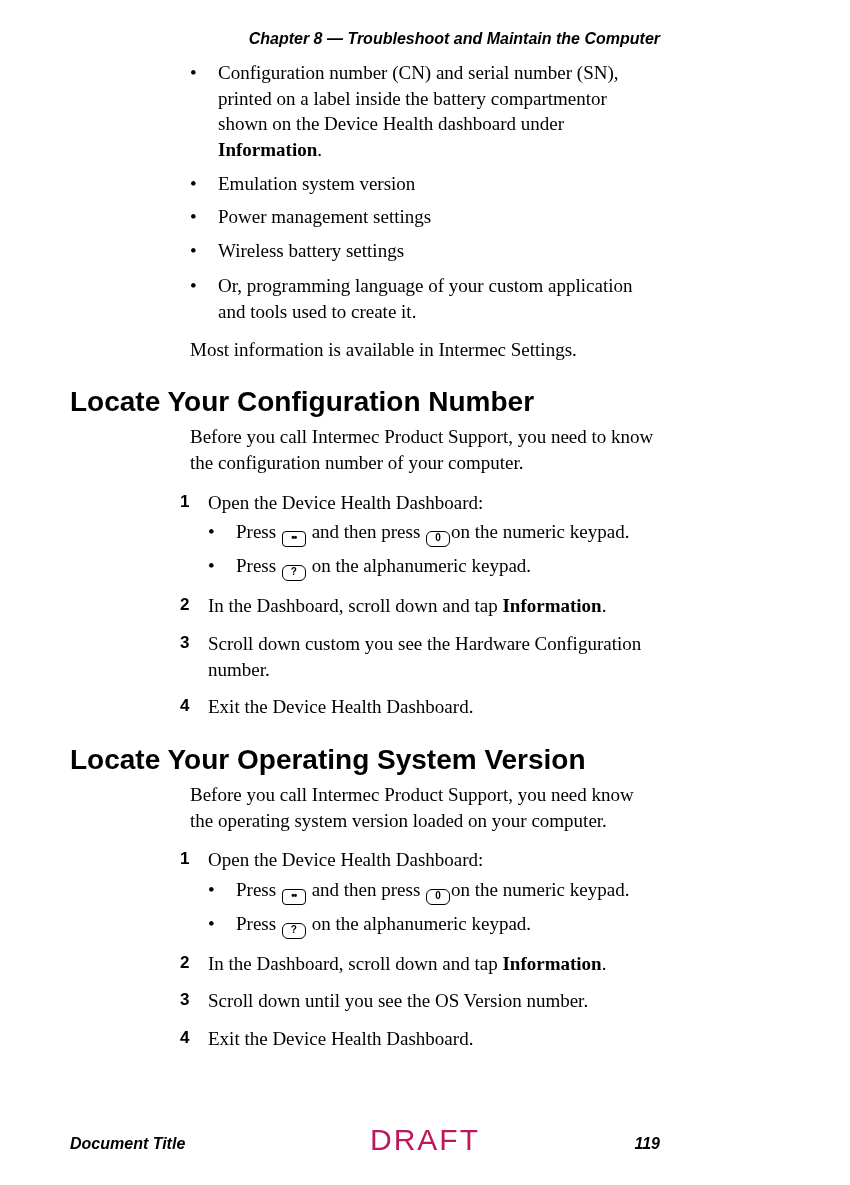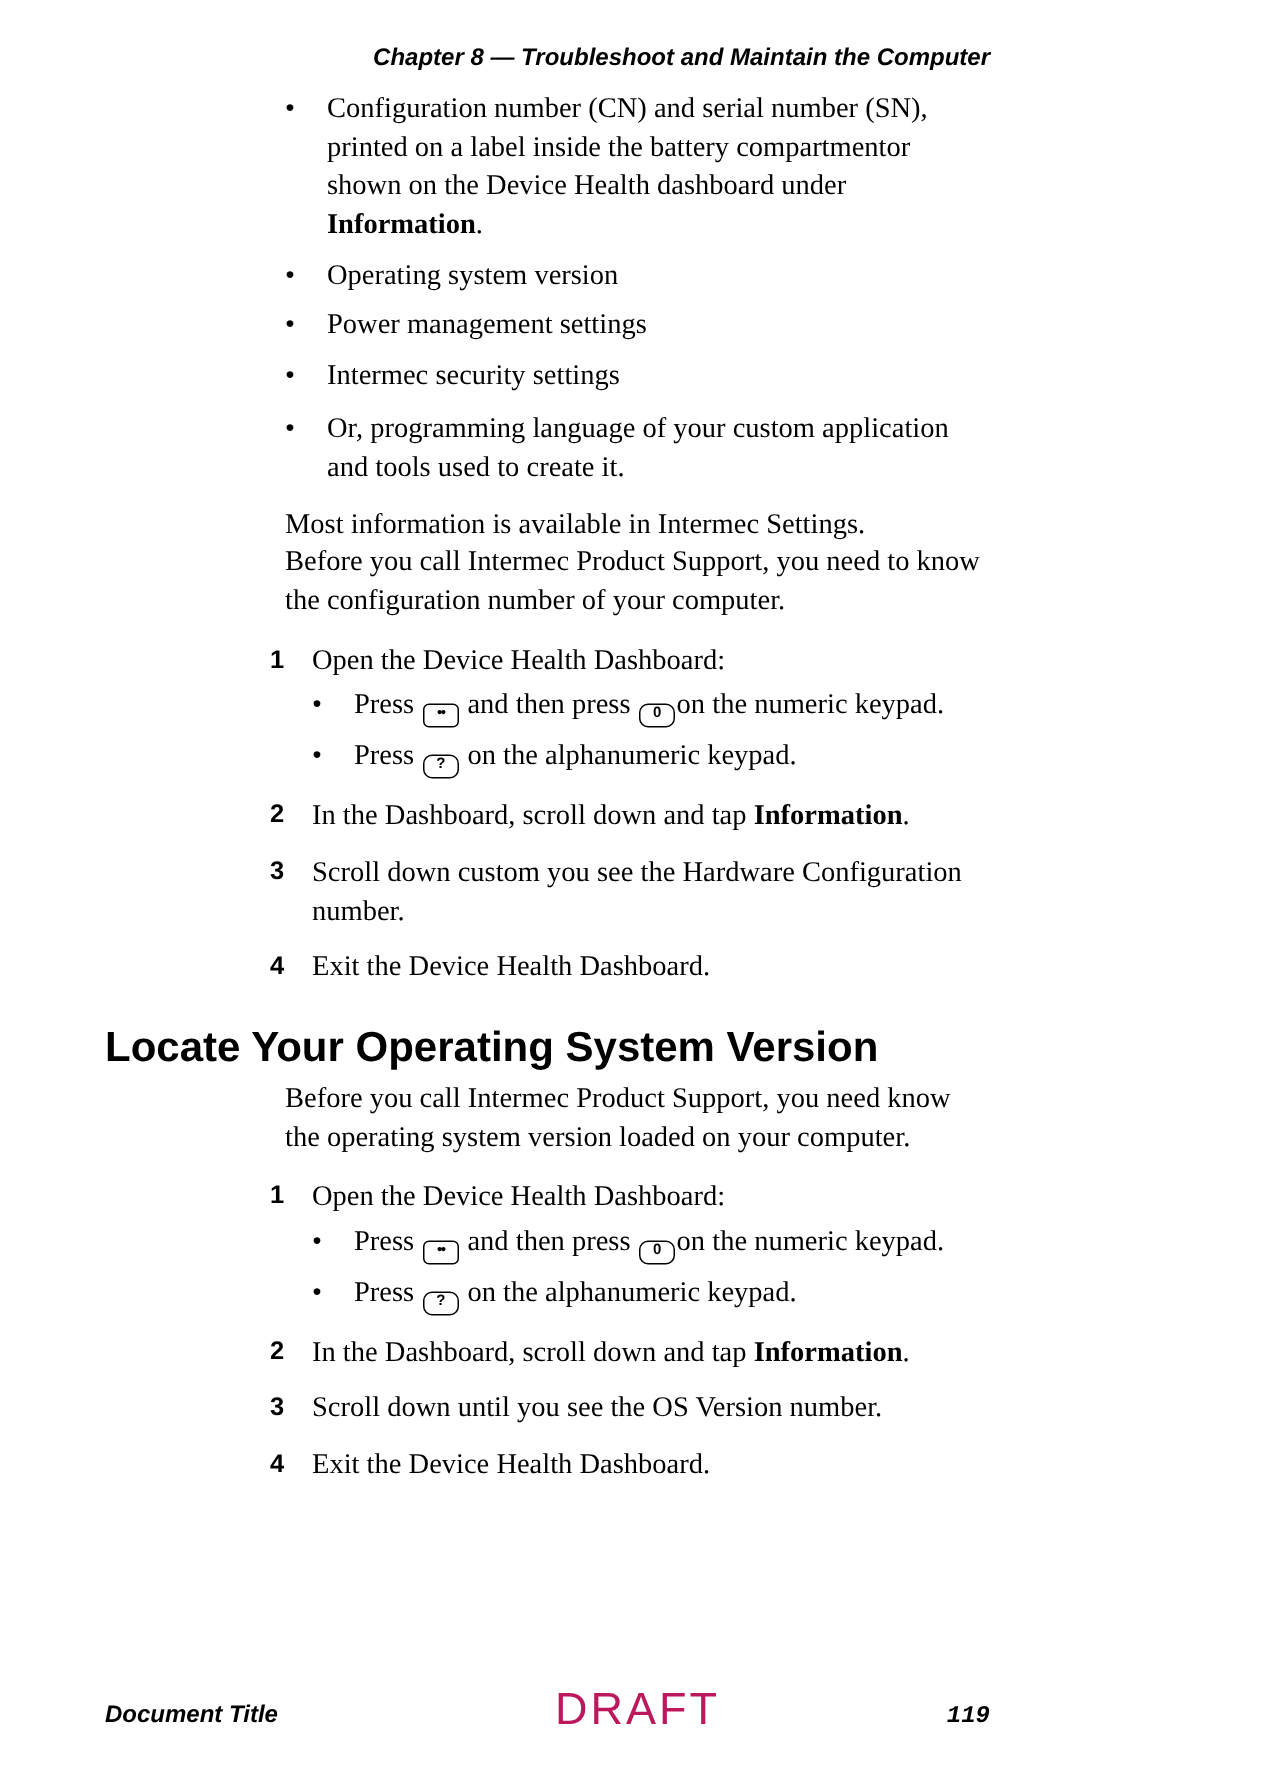--- a/index.html
+++ b/index.html
@@ -146,21 +146,21 @@
     bottom: 0;
     font-family: "Trebuchet MS", Arial, sans-serif;
     font-weight: 700;
     font-style: italic;
     font-size: 16px;
   }
   .footer-right {
     position: absolute;
     right: 0;
     bottom: 0;
-    font-family: Liberation Mono, monospace;
+    font-family: Liberation Sans, sans-serif;
     font-weight: 700;
     font-style: italic;
     font-size: 16px;
     text-align: right;
   }
   .watermark {
     position: absolute;
     bottom: 28px;
     left: 0;
     width: 850px;
@@ -179,35 +179,36 @@
 
   <div class="running-header">Chapter 8 — Troubleshoot and Maintain the Computer</div>
 
   <div class="body-area">
 
     <ul class="bullets body-text">
       <li>
         <span class="seg">Configuration number (CN) and serial number (SN), printed on a label inside the battery compartmentor shown on the Device Health dashboard under </span><b class="ui">Information</b><span class="seg">.</span>
       </li>
       <li>
-        <span class="seg">Operating system version</span>
+        <span class="seg">Emulation system version</span>
       </li>
       <li>
         <span class="seg">Power management settings</span>
       </li>
       <li>
-        <span class="seg">Intermec security settings</span>
+        <span class="seg">Wireless battery settings</span>
       </li>
       <li>
         <div class="continuation">Or, programming language of your custom application and tools used to create it.</div>
       </li>
     </ul>
 
     <div class="para-indent">Most information is available in Intermec Settings.</div>
 
+    <h2 class="section">Locate Your Configuration Number</h2>
     <div class="intro">Before you call Intermec Product Support, you need to know the configuration number of your computer.</div>
 
     <ol class="steps">
       <li>
         <span class="num">1</span>
         <span>Open the Device Health Dashboard:</span>
         <ul class="inner-bullets">
           <li>
             <span class="seg">Press </span><span class="key square dots"></span><span class="seg"> and then press </span><span class="key zero"></span><span class="seg">on the numeric keypad.</span>
           </li>

